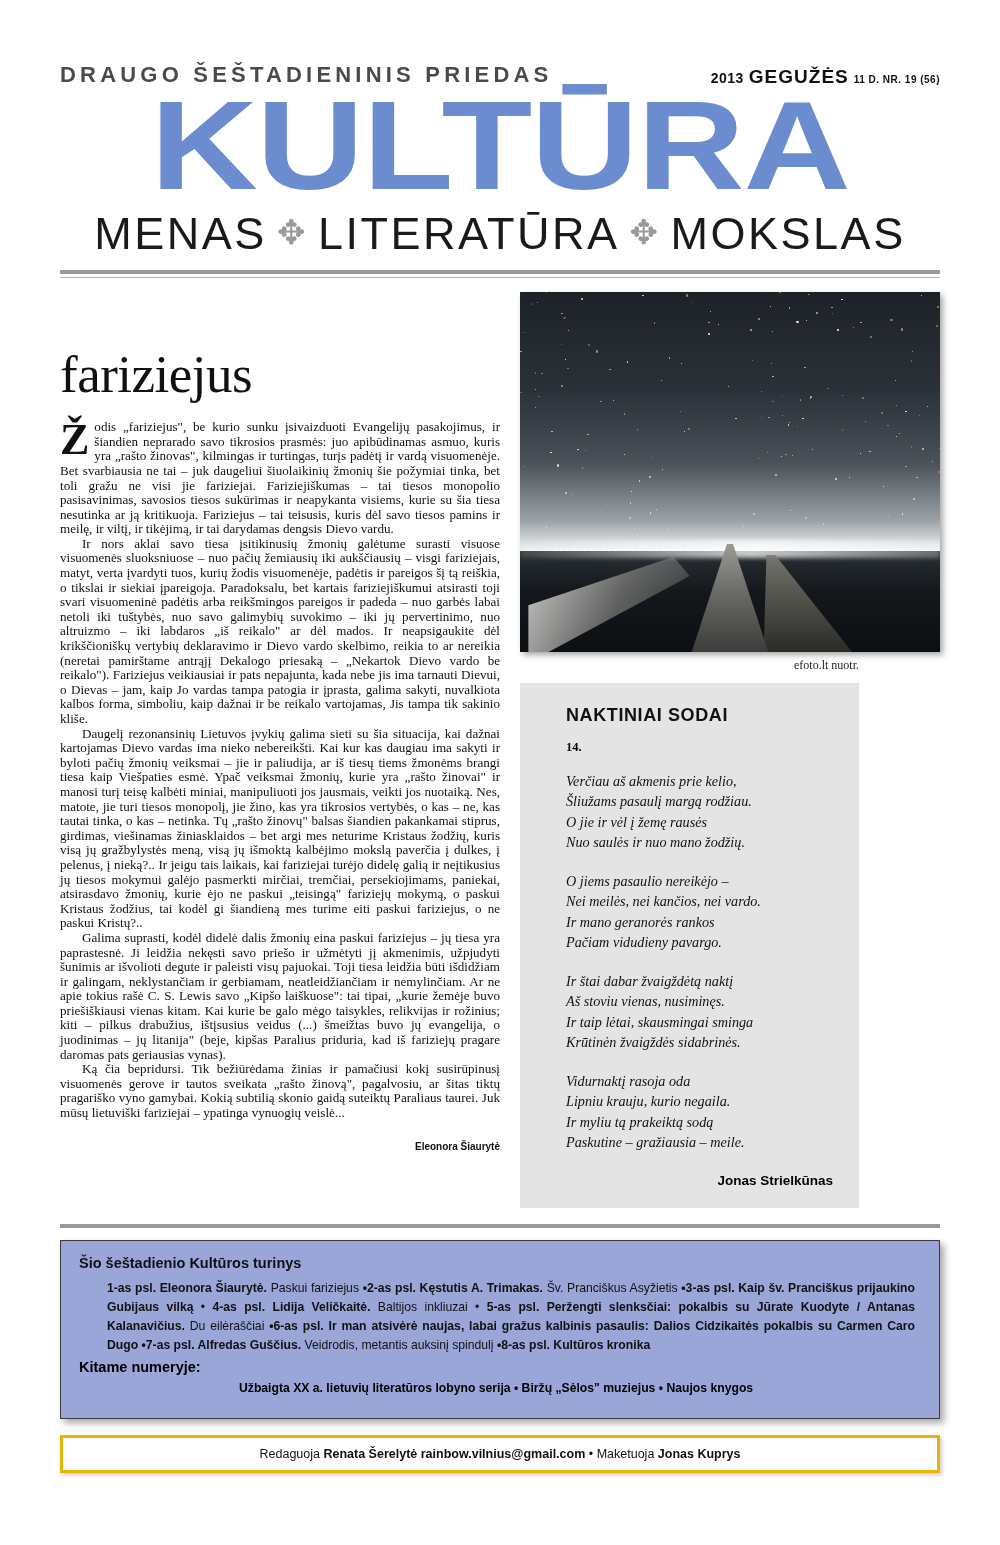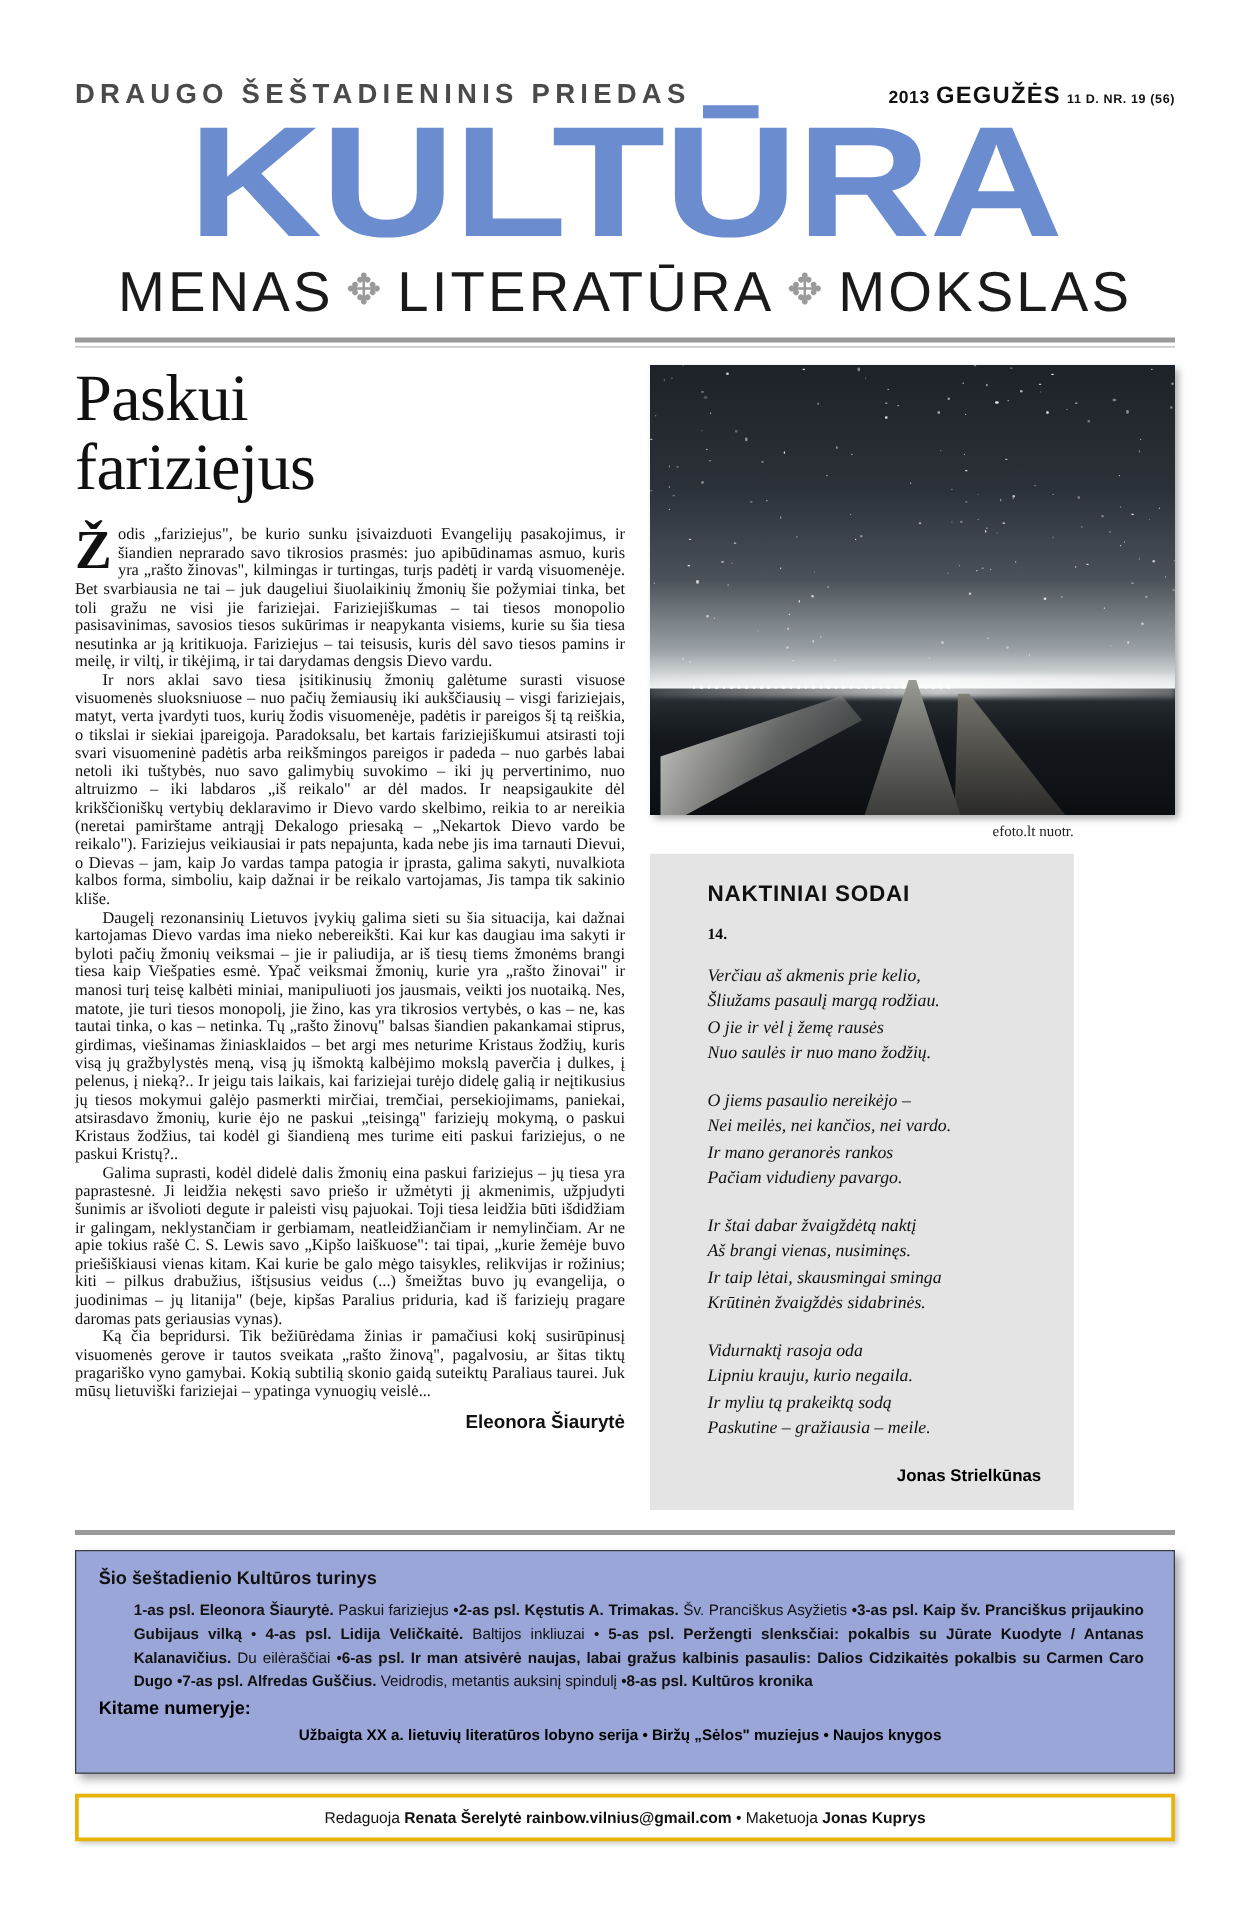--- a/index.html
+++ b/index.html
@@ -99,25 +99,25 @@
   .article p.first::first-letter {
     float: left;
     font-size: 44px;
     line-height: 36px;
     padding: 2px 5px 0 0;
     font-weight: bold;
     font-family: "Liberation Serif", serif;
   }
 
   .byline {
-    margin-top: 8px;
+    margin-top: 20px;
     text-align: right;
     font-family: "Liberation Sans", sans-serif;
     font-weight: bold;
-    font-size: 15px;
+    font-size: 10px;
     color: #111;
   }
 
   
   .photo-wrap { position: relative; }
   .photo {
     width: 420px; height: 360px;
     position: relative; overflow: hidden;
     box-shadow: 3px 3px 6px rgba(0,0,0,0.35);
     background: #000;
@@ -250,21 +250,21 @@
       <span>MOKSLAS</span>
     </div>
   </div>
   <div class="rule-thick"></div>
   <div class="rule-thin"></div>
 
   <div class="content">
 
     <div class="col-left">
       <h1 class="headline">
-        <span>Paskui</span><br>
+        <br>
         <span>fariziejus</span>
       </h1>
       <div class="article">
         <p class="first">Žodis „fariziejus", be kurio sunku įsivaizduoti Evangelijų pasakojimus, ir šiandien neprarado savo tikrosios prasmės: juo apibūdinamas asmuo, kuris yra „rašto žinovas", kilmingas ir turtingas, turįs padėtį ir vardą visuomenėje. Bet svarbiausia ne tai – juk daugeliui šiuolaikinių žmonių šie požymiai tinka, bet toli gražu ne visi jie fariziejai. Fariziejiškumas – tai tiesos monopolio pasisavinimas, savosios tiesos sukūrimas ir neapykanta visiems, kurie su šia tiesa nesutinka ar ją kritikuoja. Fariziejus – tai teisusis, kuris dėl savo tiesos pamins ir meilę, ir viltį, ir tikėjimą, ir tai darydamas dengsis Dievo vardu.</p>
         <p>Ir nors aklai savo tiesa įsitikinusių žmonių galėtume surasti visuose visuomenės sluoksniuose – nuo pačių žemiausių iki aukščiausių – visgi fariziejais, matyt, verta įvardyti tuos, kurių žodis visuomenėje, padėtis ir pareigos šį tą reiškia, o tikslai ir siekiai įpareigoja. Paradoksalu, bet kartais fariziejiškumui atsirasti toji svari visuomeninė padėtis arba reikšmingos pareigos ir padeda – nuo garbės labai netoli iki tuštybės, nuo savo galimybių suvokimo – iki jų pervertinimo, nuo altruizmo – iki labdaros „iš reikalo" ar dėl mados. Ir neapsigaukite dėl krikščioniškų vertybių deklaravimo ir Dievo vardo skelbimo, reikia to ar nereikia (neretai pamirštame antrąjį Dekalogo priesaką – „Nekartok Dievo vardo be reikalo"). Fariziejus veikiausiai ir pats nepajunta, kada nebe jis ima tarnauti Dievui, o Dievas – jam, kaip Jo vardas tampa patogia ir įprasta, galima sakyti, nuvalkiota kalbos forma, simboliu, kaip dažnai ir be reikalo vartojamas, Jis tampa tik sakinio kliše.</p>
         <p>Daugelį rezonansinių Lietuvos įvykių galima sieti su šia situacija, kai dažnai kartojamas Dievo vardas ima nieko nebereikšti. Kai kur kas daugiau ima sakyti ir byloti pačių žmonių veiksmai – jie ir paliudija, ar iš tiesų tiems žmonėms brangi tiesa kaip Viešpaties esmė. Ypač veiksmai žmonių, kurie yra „rašto žinovai" ir manosi turį teisę kalbėti miniai, manipuliuoti jos jausmais, veikti jos nuotaiką. Nes, matote, jie turi tiesos monopolį, jie žino, kas yra tikrosios vertybės, o kas – ne, kas tautai tinka, o kas – netinka. Tų „rašto žinovų" balsas šiandien pakankamai stiprus, girdimas, viešinamas žiniasklaidos – bet argi mes neturime Kristaus žodžių, kuris visą jų gražbylystės meną, visą jų išmoktą kalbėjimo mokslą paverčia į dulkes, į pelenus, į nieką?.. Ir jeigu tais laikais, kai fariziejai turėjo didelę galią ir neįtikusius jų tiesos mokymui galėjo pasmerkti mirčiai, tremčiai, persekiojimams, paniekai, atsirasdavo žmonių, kurie ėjo ne paskui „teisingą" fariziejų mokymą, o paskui Kristaus žodžius, tai kodėl gi šiandieną mes turime eiti paskui fariziejus, o ne paskui Kristų?..</p>
         <p>Galima suprasti, kodėl didelė dalis žmonių eina paskui fariziejus – jų tiesa yra paprastesnė. Ji leidžia nekęsti savo priešo ir užmėtyti jį akmenimis, užpjudyti šunimis ar išvolioti degute ir paleisti visų pajuokai. Toji tiesa leidžia būti išdidžiam ir galingam, neklystančiam ir gerbiamam, neatleidžiančiam ir nemylinčiam. Ar ne apie tokius rašė C. S. Lewis savo „Kipšo laiškuose": tai tipai, „kurie žemėje buvo priešiškiausi vienas kitam. Kai kurie be galo mėgo taisykles, relikvijas ir rožinius; kiti – pilkus drabužius, ištįsusius veidus (...) šmeižtas buvo jų evangelija, o juodinimas – jų litanija" (beje, kipšas Paralius priduria, kad iš fariziejų pragare daromas pats geriausias vynas).</p>
         <p>Ką čia bepridursi. Tik bežiūrėdama žinias ir pamačiusi kokį susirūpinusį visuomenės gerove ir tautos sveikata „rašto žinovą", pagalvosiu, ar šitas tiktų pragariško vyno gamybai. Kokią subtilią skonio gaidą suteiktų Paraliaus taurei. Juk mūsų lietuviški fariziejai – ypatinga vynuogių veislė...</p>
       </div>
       <div class="byline">Eleonora Šiaurytė</div>
@@ -435,21 +435,21 @@
         </div>
         <div class="photo-credit">efoto.lt nuotr.</div>
       </div>
 
       <div class="poem-box">
         <div class="poem-title">NAKTINIAI SODAI</div>
         <div class="poem-num">14.</div>
         <div id="stanzas">
             <div class="stanza"><span>Verčiau aš akmenis prie kelio,</span><br><span>Šliužams pasaulį margą rodžiau.</span><br><span>O jie ir vėl į žemę rausės</span><br><span>Nuo saulės ir nuo mano žodžių.</span></div>
             <div class="stanza"><span>O jiems pasaulio nereikėjo –</span><br><span>Nei meilės, nei kančios, nei vardo.</span><br><span>Ir mano geranorės rankos</span><br><span>Pačiam vidudieny pavargo.</span></div>
-            <div class="stanza"><span>Ir štai dabar žvaigždėtą naktį</span><br><span>Aš brangi vienas, nusiminęs.</span><br><span>Ir taip lėtai, skausmingai sminga</span><br><span>Krūtinėn žvaigždės sidabrinės.</span></div>
+            <div class="stanza"><span>Ir štai dabar žvaigždėtą naktį</span><br><span>Aš stoviu vienas, nusiminęs.</span><br><span>Ir taip lėtai, skausmingai sminga</span><br><span>Krūtinėn žvaigždės sidabrinės.</span></div>
             <div class="stanza"><span>Vidurnaktį rasoja oda</span><br><span>Lipniu krauju, kurio negaila.</span><br><span>Ir myliu tą prakeiktą sodą</span><br><span>Paskutine – gražiausia – meile.</span></div>
           </div>
         <div class="poem-author">Jonas Strielkūnas</div>
       </div>
     </div>
   </div>
 
   <div class="turinys-rule"></div>
   <div class="turinys">
     <h3>Šio šeštadienio Kultūros turinys</h3>

